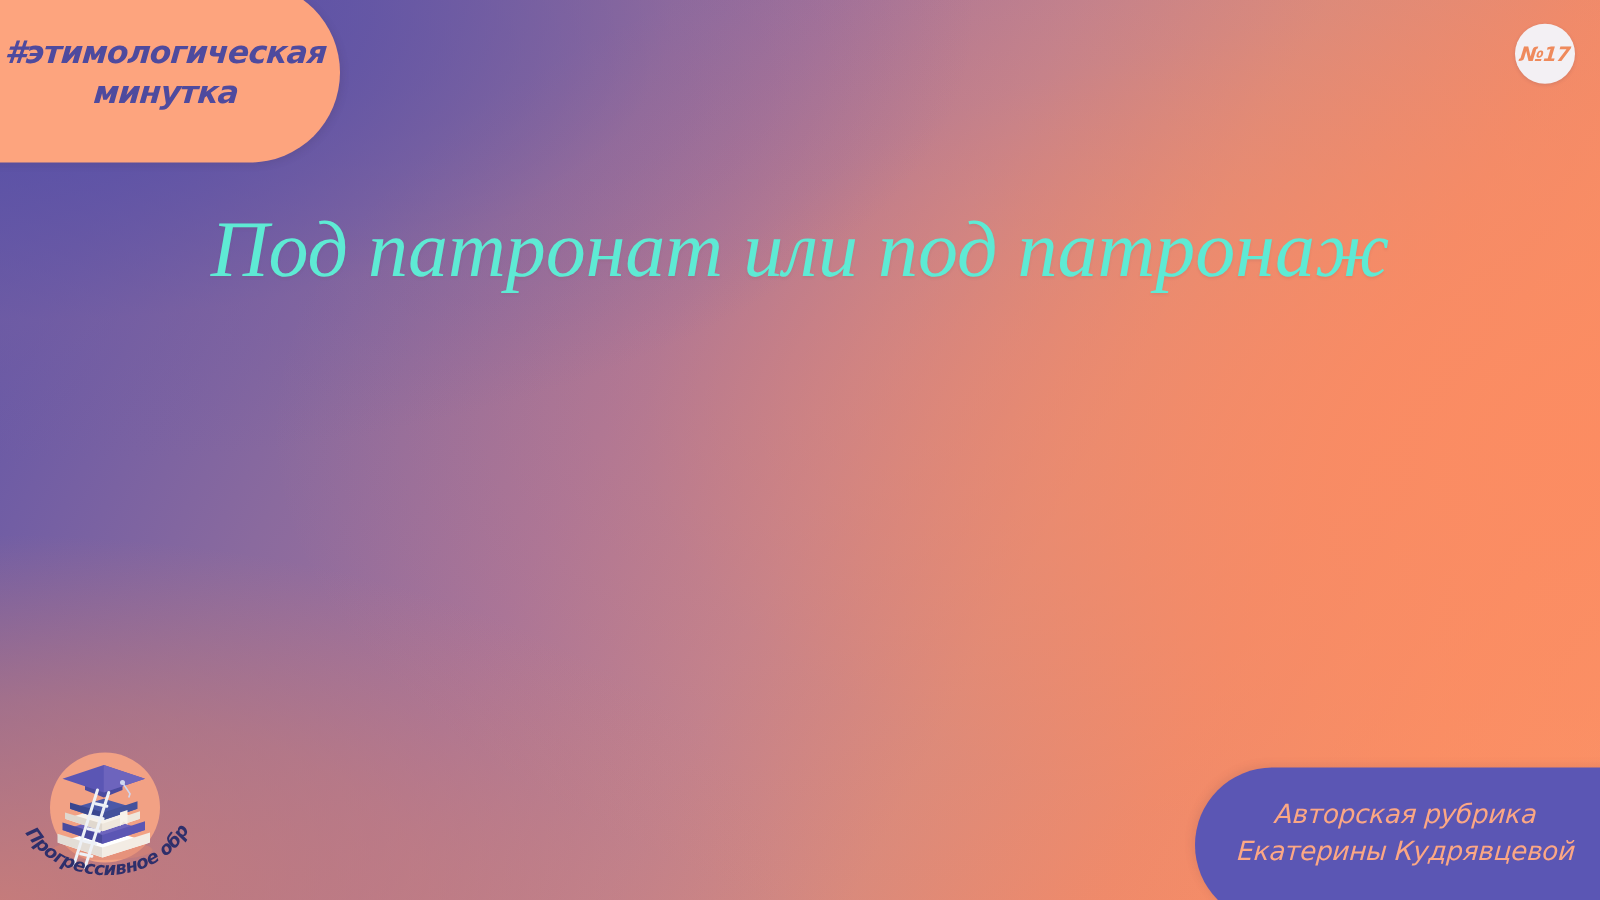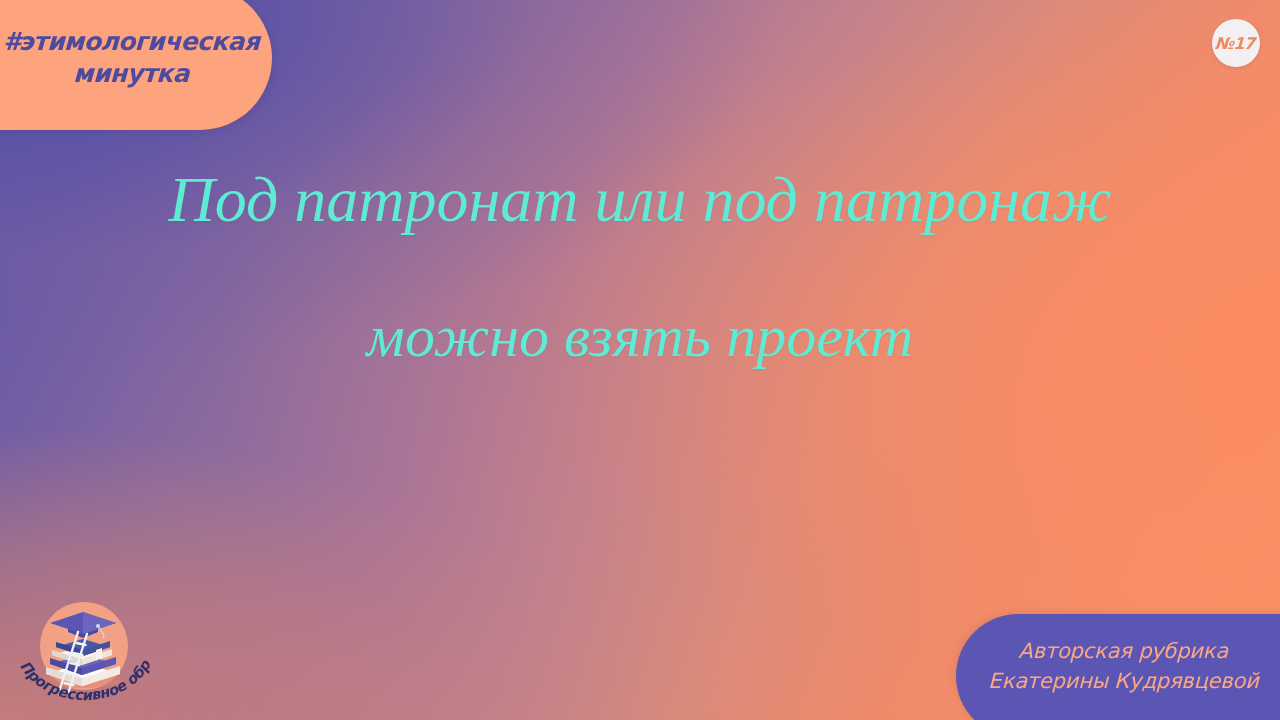--- a/index.html
+++ b/index.html
@@ -192,21 +192,20 @@
     <div class="line first">#этимологическая</div>
     <div class="line second">минутка</div>
   </div>
 
   <div class="issue-badge">
     <span>№17</span>
   </div>
 
   <div class="question">
     <span class="q-line l1">Под патронат или под патронаж</span>
-    <span class="q-line l2">можно взять проект</span>
   </div>
 
   <div class="author-pill">
     <div class="line">Авторская рубрика</div>
     <div class="line">Екатерины Кудрявцевой</div>
   </div>
 
   <div class="logo">
     <svg viewBox="0 0 160 130" xmlns="http://www.w3.org/2000/svg" aria-hidden="true">
       <defs>

